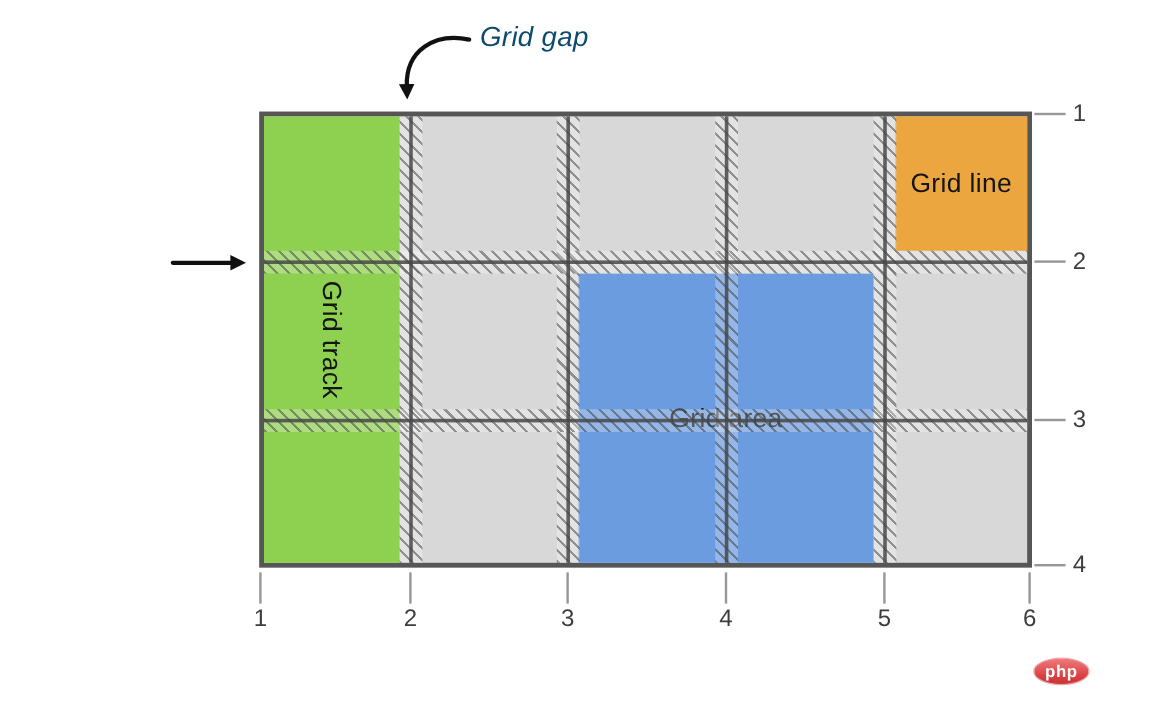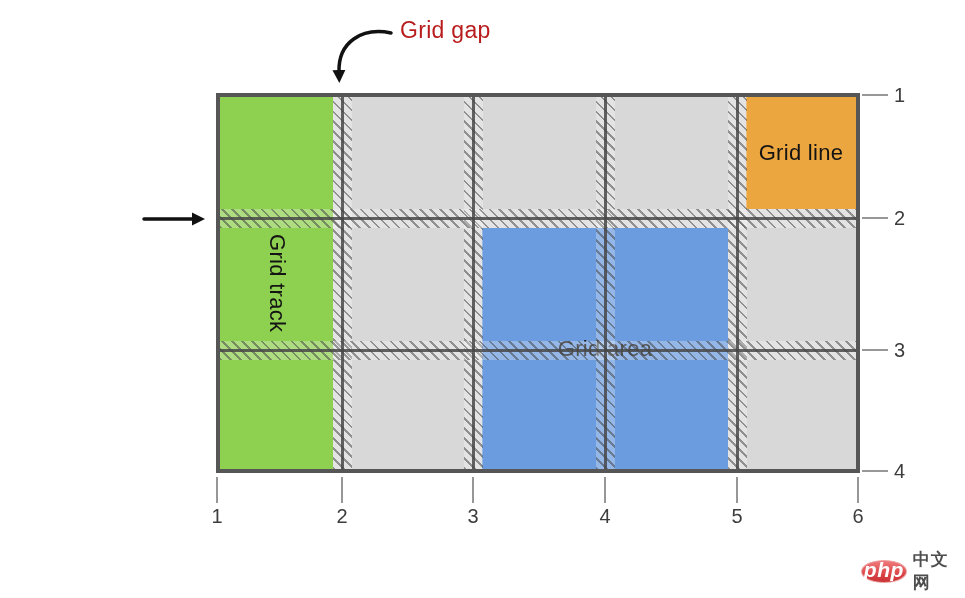--- a/index.html
+++ b/index.html
@@ -1,21 +1,21 @@
 <!DOCTYPE html>
 <html><head>
 <meta charset="utf-8">
 <style>
   html,body{margin:0;padding:0;background:#ffffff;}
   body{width:965px;height:598px;position:relative;overflow:hidden;
        font-family:"Liberation Sans",sans-serif;color:#1c1c1c;}
   .stage{position:absolute;inset:0;}
 
   
-  .ann-label{position:absolute;font-size:23px;letter-spacing:.3px;color:#b91c1c;white-space:nowrap;}
+  .ann-label{position:absolute;font-size:23px;letter-spacing:.3px;color:#0c4a6e;white-space:nowrap;font-style:italic;}
 
   
   .grid-frame{position:absolute;left:216px;top:93px;width:644px;height:380px;
               box-sizing:border-box;border:4px solid #565656;background:#d8d8d8;}
   .region{position:absolute;display:flex;align-items:center;justify-content:center;z-index:1;}
   .region-label{font-size:22px;letter-spacing:.3px;color:#141414;}
   .vertical-text{writing-mode:vertical-rl;}
 
   .gap-strip{position:absolute;z-index:2;background-color:rgba(255,255,255,.28);
     background-image:repeating-linear-gradient(45deg,rgba(62,62,62,.5) 0 1.8px,transparent 1.8px 7px);}
@@ -37,21 +37,21 @@
 
   
   .arrows{position:absolute;left:0;top:0;z-index:5;pointer-events:none;}
 
   
   .watermark{position:absolute;left:861px;top:548px;display:flex;align-items:center;gap:6px;}
   .php-pill{width:47px;height:23px;border-radius:50%;
     background:linear-gradient(180deg,#ee7a7c 0%,#d93f42 70%,#c93538 100%);
     border:1px solid #eda5a5;box-sizing:border-box;
     display:flex;align-items:center;justify-content:center;}
-  .php-pill span{color:#fff;font-style:italic;font-weight:bold;font-size:21px;letter-spacing:.5px;
+  .php-pill span{color:#fff;font-weight:bold;font-size:14px;letter-spacing:.5px;
     transform:translateY(-1px);}
   .wm-text{font-size:17px;font-weight:600;color:#4d4d4d;letter-spacing:1px;}
 </style>
 </head>
 <body>
 
 <div class="stage">
 
   <div class="ann-label" style="left:400px;top:17px;">Grid gap</div>
 
@@ -114,16 +114,15 @@
       </marker>
     </defs>
     <path d="M 391 33 C 362 27, 338 42, 339 72" fill="none" stroke="#111" stroke-width="3.5" stroke-linecap="round" marker-end="url(#ah)"></path>
     <path d="M 144 219 L 194 219" fill="none" stroke="#111" stroke-width="3.5" stroke-linecap="round" marker-end="url(#ah)"></path>
   </svg>
 
   <div class="watermark">
     <div class="php-pill">
       <span>php</span>
     </div>
-    <span class="wm-text">中文网</span>
   </div>
 
 </div>
 
 </body></html>

